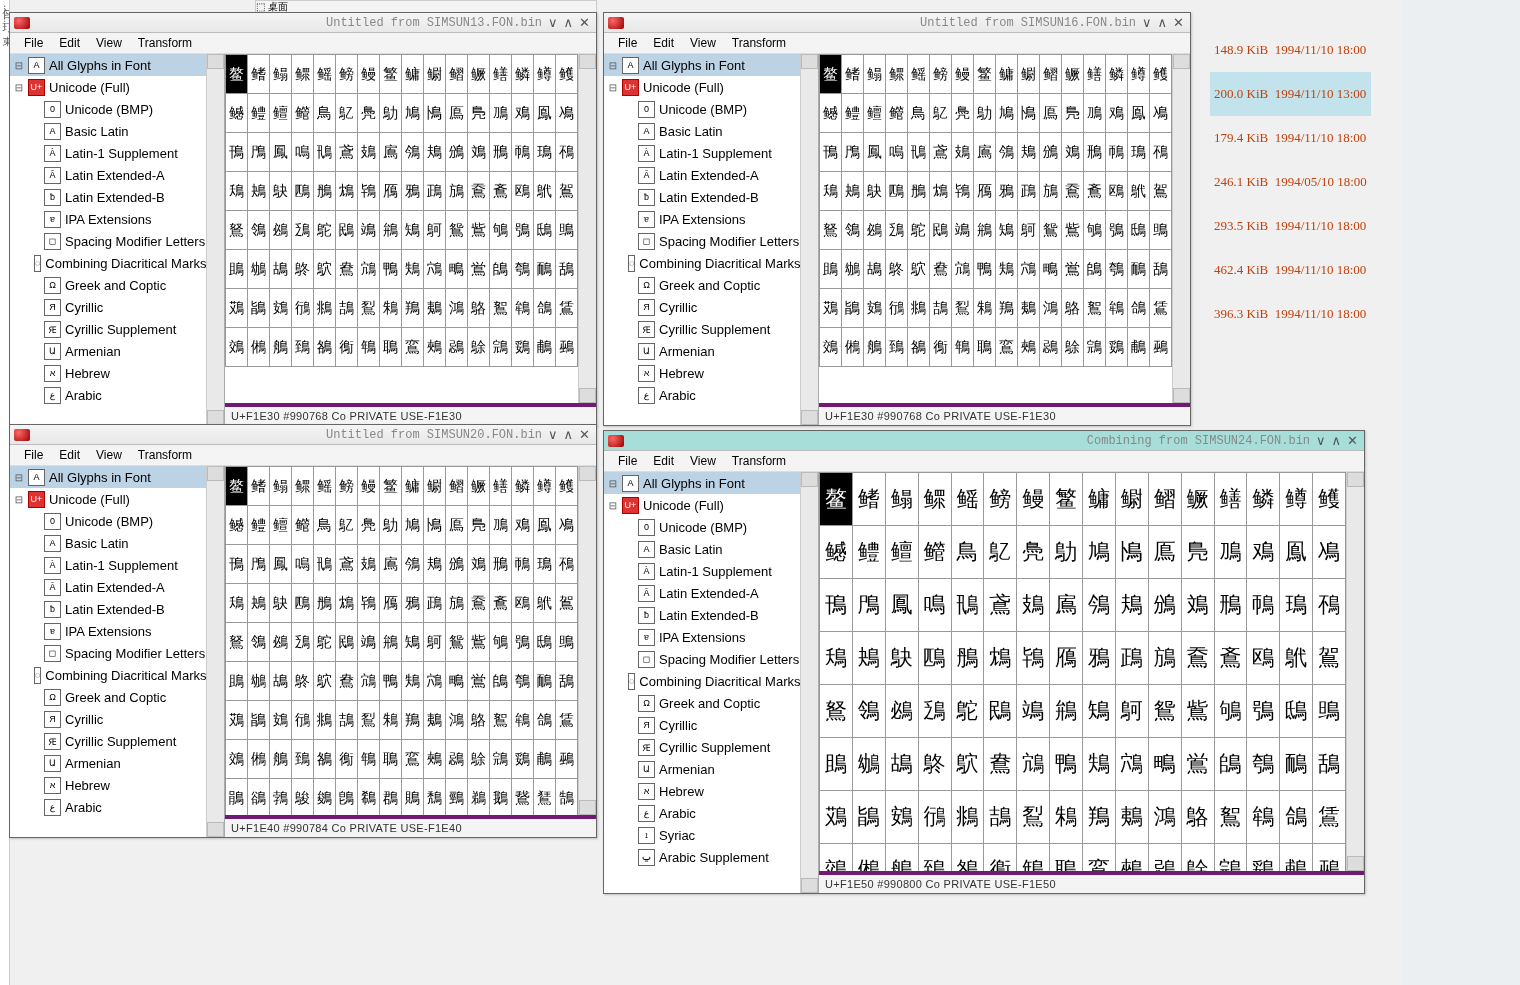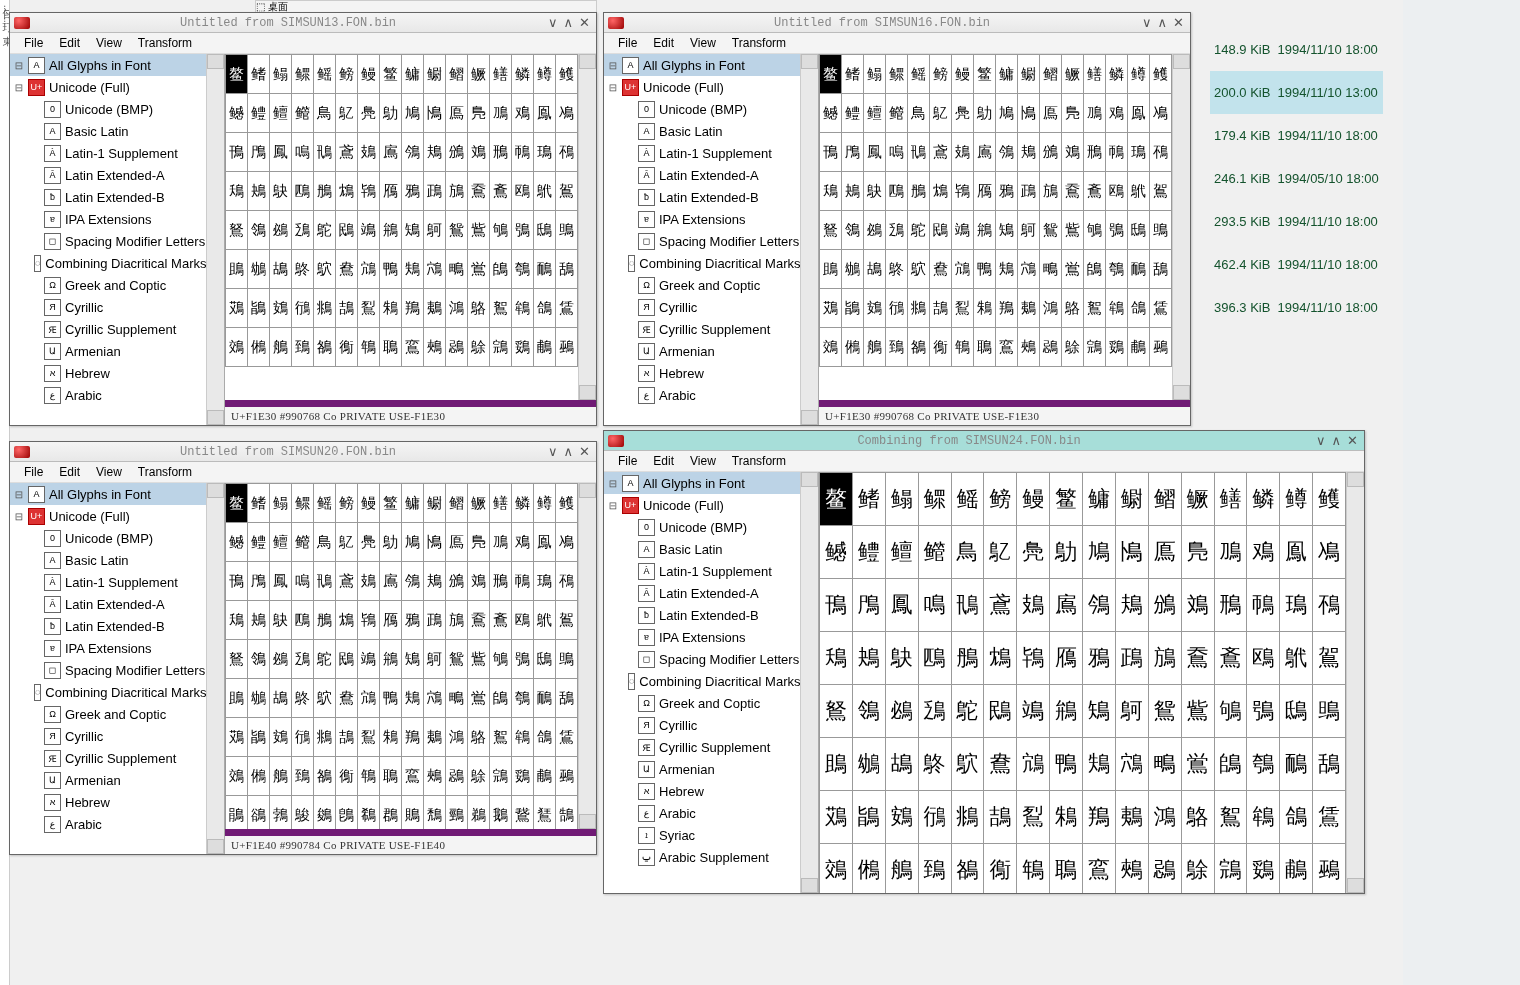--- a/index.html
+++ b/index.html
@@ -1,24 +1,24 @@
 <!DOCTYPE html>
 <html><head>
 <meta charset="utf-8">
 <style>
 html,body{margin:0;padding:0;height:100%;font-family:sans-serif;font-size:12px;background:#eceff1;}
 .desktop{position:relative;width:1403px;height:985px;overflow:hidden;background:#f0f0f0;}
-.bg-lines{position:absolute;left:1210px;top:28px;font-family:Liberation Sans, sans-serif;font-size:13px;color:#14532d;}
+.bg-lines{position:absolute;left:1210px;top:28px;font-family:Liberation Serif, serif;font-size:13px;color:#c2410c;}
 .bg-line{padding:14px 4px;white-space:pre;}
 .bg-line.hl{background:#c2e3ec;}
 .window{position:absolute;background:#fff;border:1px solid #666;box-shadow:1px 1px 2px rgba(0,0,0,.2);display:flex;flex-direction:column;}
 .titlebar{height:19px;display:flex;align-items:center;background:linear-gradient(#f5f5f5,#e8e8e8);border-bottom:1px solid #bbb;font-family:"Courier New",monospace;color:#888;font-size:12px;}
 .titlebar.active{background:#a7ded9;}
 .titlebar .icon{width:16px;height:12px;margin:0 4px;background:radial-gradient(circle at 30% 30%,#f66,#900);border-radius:2px;}
-.titlebar .title{flex:1;text-align:center;white-space:nowrap;overflow:hidden;}
+.titlebar .title{flex:1;text-align:right;white-space:nowrap;overflow:hidden;}
 .titlebar .ctrls{display:flex;gap:6px;padding:0 6px;font-family:sans-serif;color:#555;}
 .titlebar .ctrls span{cursor:default;font-size:13px;}
 .menubar{height:20px;display:flex;align-items:center;padding:0 6px;background:#f4f4f4;border-bottom:1px solid #ddd;}
 .menubar span{padding:1px 8px;cursor:default;}
 .menubar span:first-child{font-weight:500;}
 .pane-body{flex:1;display:flex;overflow:hidden;}
 .sidebar{width:214px;border-right:1px solid #aaa;display:flex;background:#fff;}
 .sidebar .tree{flex:1;overflow:hidden;}
 .sidebar .sb{width:17px;background:#e9e9e9;border-left:1px solid #ccc;position:relative;}
 .sidebar .sb::before{content:"";position:absolute;top:0;left:0;right:0;height:15px;background:#ddd;border:1px solid #bbb;box-sizing:border-box;}
@@ -31,21 +31,21 @@
 .tree-row .ico.u{background:#d33;color:#fff;border-color:#a00;}
 .glyph-pane{flex:1;display:flex;flex-direction:column;}
 .glyph-scroll{flex:1;display:flex;overflow:hidden;}
 .glyph-grid{flex:1;overflow:hidden;}
 .glyph-grid table{border-collapse:collapse;width:100%;}
 .glyph-grid td{border:1px solid #999;width:22px;height:36px;text-align:center;font-family:"SimSun","NSimSun",serif;font-size:15px;vertical-align:middle;}
 .glyph-grid td.sel{background:#000;color:#fff;}
 .vscroll{width:17px;background:#e9e9e9;border-left:1px solid #ccc;position:relative;}
 .vscroll::before{content:"";position:absolute;top:0;left:0;right:0;height:15px;background:#ddd;border:1px solid #bbb;box-sizing:border-box;}
 .vscroll::after{content:"";position:absolute;bottom:0;left:0;right:0;height:15px;background:#ddd;border:1px solid #bbb;box-sizing:border-box;}
-.status{height:18px;border-top:7px solid #701a75;background:#f4f4f4;font-family:Liberation Serif, serif;font-size:11px;color:#333;display:flex;align-items:center;padding:0 6px;letter-spacing:.3px;}
+.status{height:18px;border-top:4px solid #701a75;background:#f4f4f4;font-family:Liberation Sans, sans-serif;font-size:11px;color:#333;display:flex;align-items:center;padding:0 6px;letter-spacing:.3px;}
 .bottom-partial{position:absolute;left:255px;top:0;width:340px;height:11px;background:#f4f4f4;border:1px solid #ccc;font-size:10px;display:flex;align-items:center;overflow:hidden;font-family:serif;}
 .left-edge{position:absolute;left:0;top:0;width:9px;height:985px;background:#fff;border-right:1px solid #ccc;font-family:serif;font-size:10px;writing-mode:vertical-lr;color:#555;overflow:hidden;}
 .w24 .glyph-grid td{width:50px;height:50px;font-size:22px;}
 </style>
 </head>
 <body>
 
 <div class="desktop">
   <div class="left-edge">匀  日 ... 玎 ... 束</div>
   <div class="bottom-partial">  ⬚ 桌面</div>
@@ -572,21 +572,21 @@
                     </tr>
                   </tbody>
                 </table>
               </div>
           <div class="vscroll"></div>
         </div>
         <div class="status">U+F1E30   #990768   Co   PRIVATE USE-F1E30</div>
       </div>
     </div>
   </div>
-  <div class="window " style="left:9px;top:441px;width:586px;height:412px">
+  <div class="window " style="left:9px;top:424px;width:586px;height:412px">
     <div class="titlebar">
       <span class="icon"></span>
       <span class="title">Untitled from SIMSUN20.FON.bin</span>
       <span class="ctrls">
         <span>∨</span>
         <span>∧</span>
         <span>✕</span>
       </span>
     </div>
     <div class="menubar">
@@ -1116,17 +1116,18 @@
                       <td>鵍</td>
                       <td>鵎</td>
                       <td>鵏</td>
                       <td>鵐</td>
                     </tr>
                   </tbody>
                 </table>
               </div>
           <div class="vscroll"></div>
         </div>
+        <div class="status">U+F1E50   #990800   Co   PRIVATE USE-F1E50</div>
       </div>
     </div>
   </div>
     </div>
 </div>
 
 </body></html>

